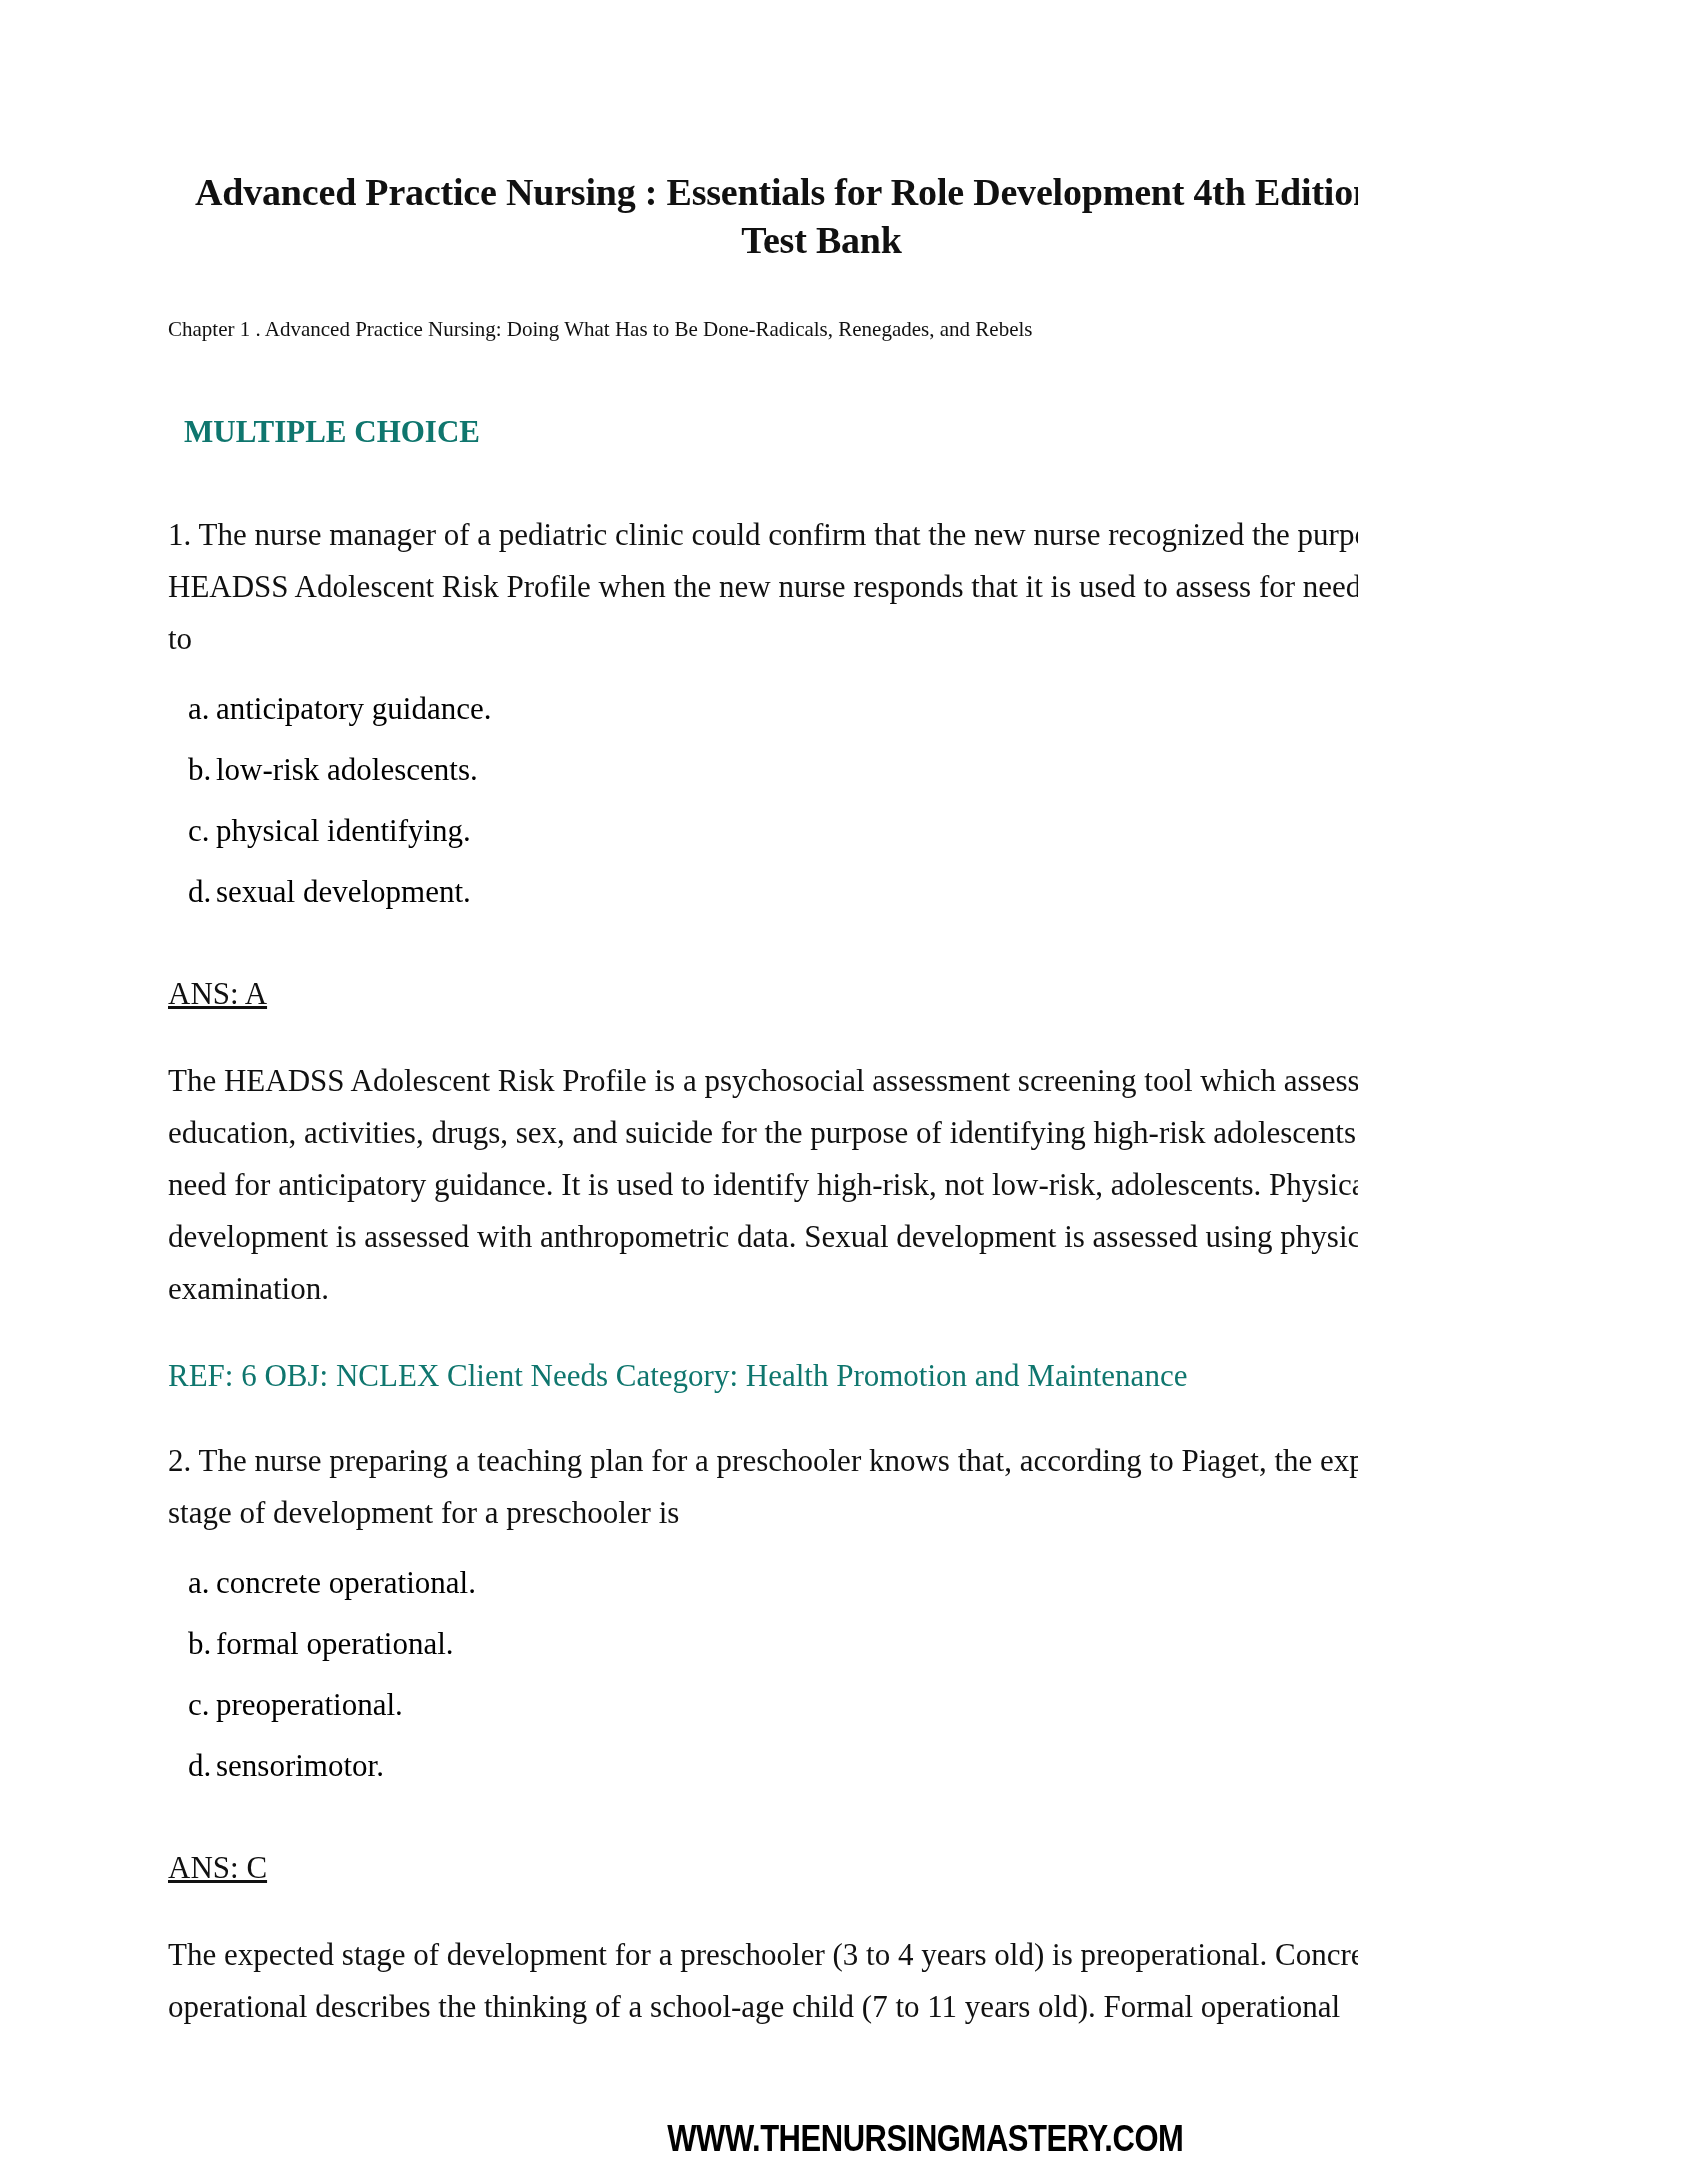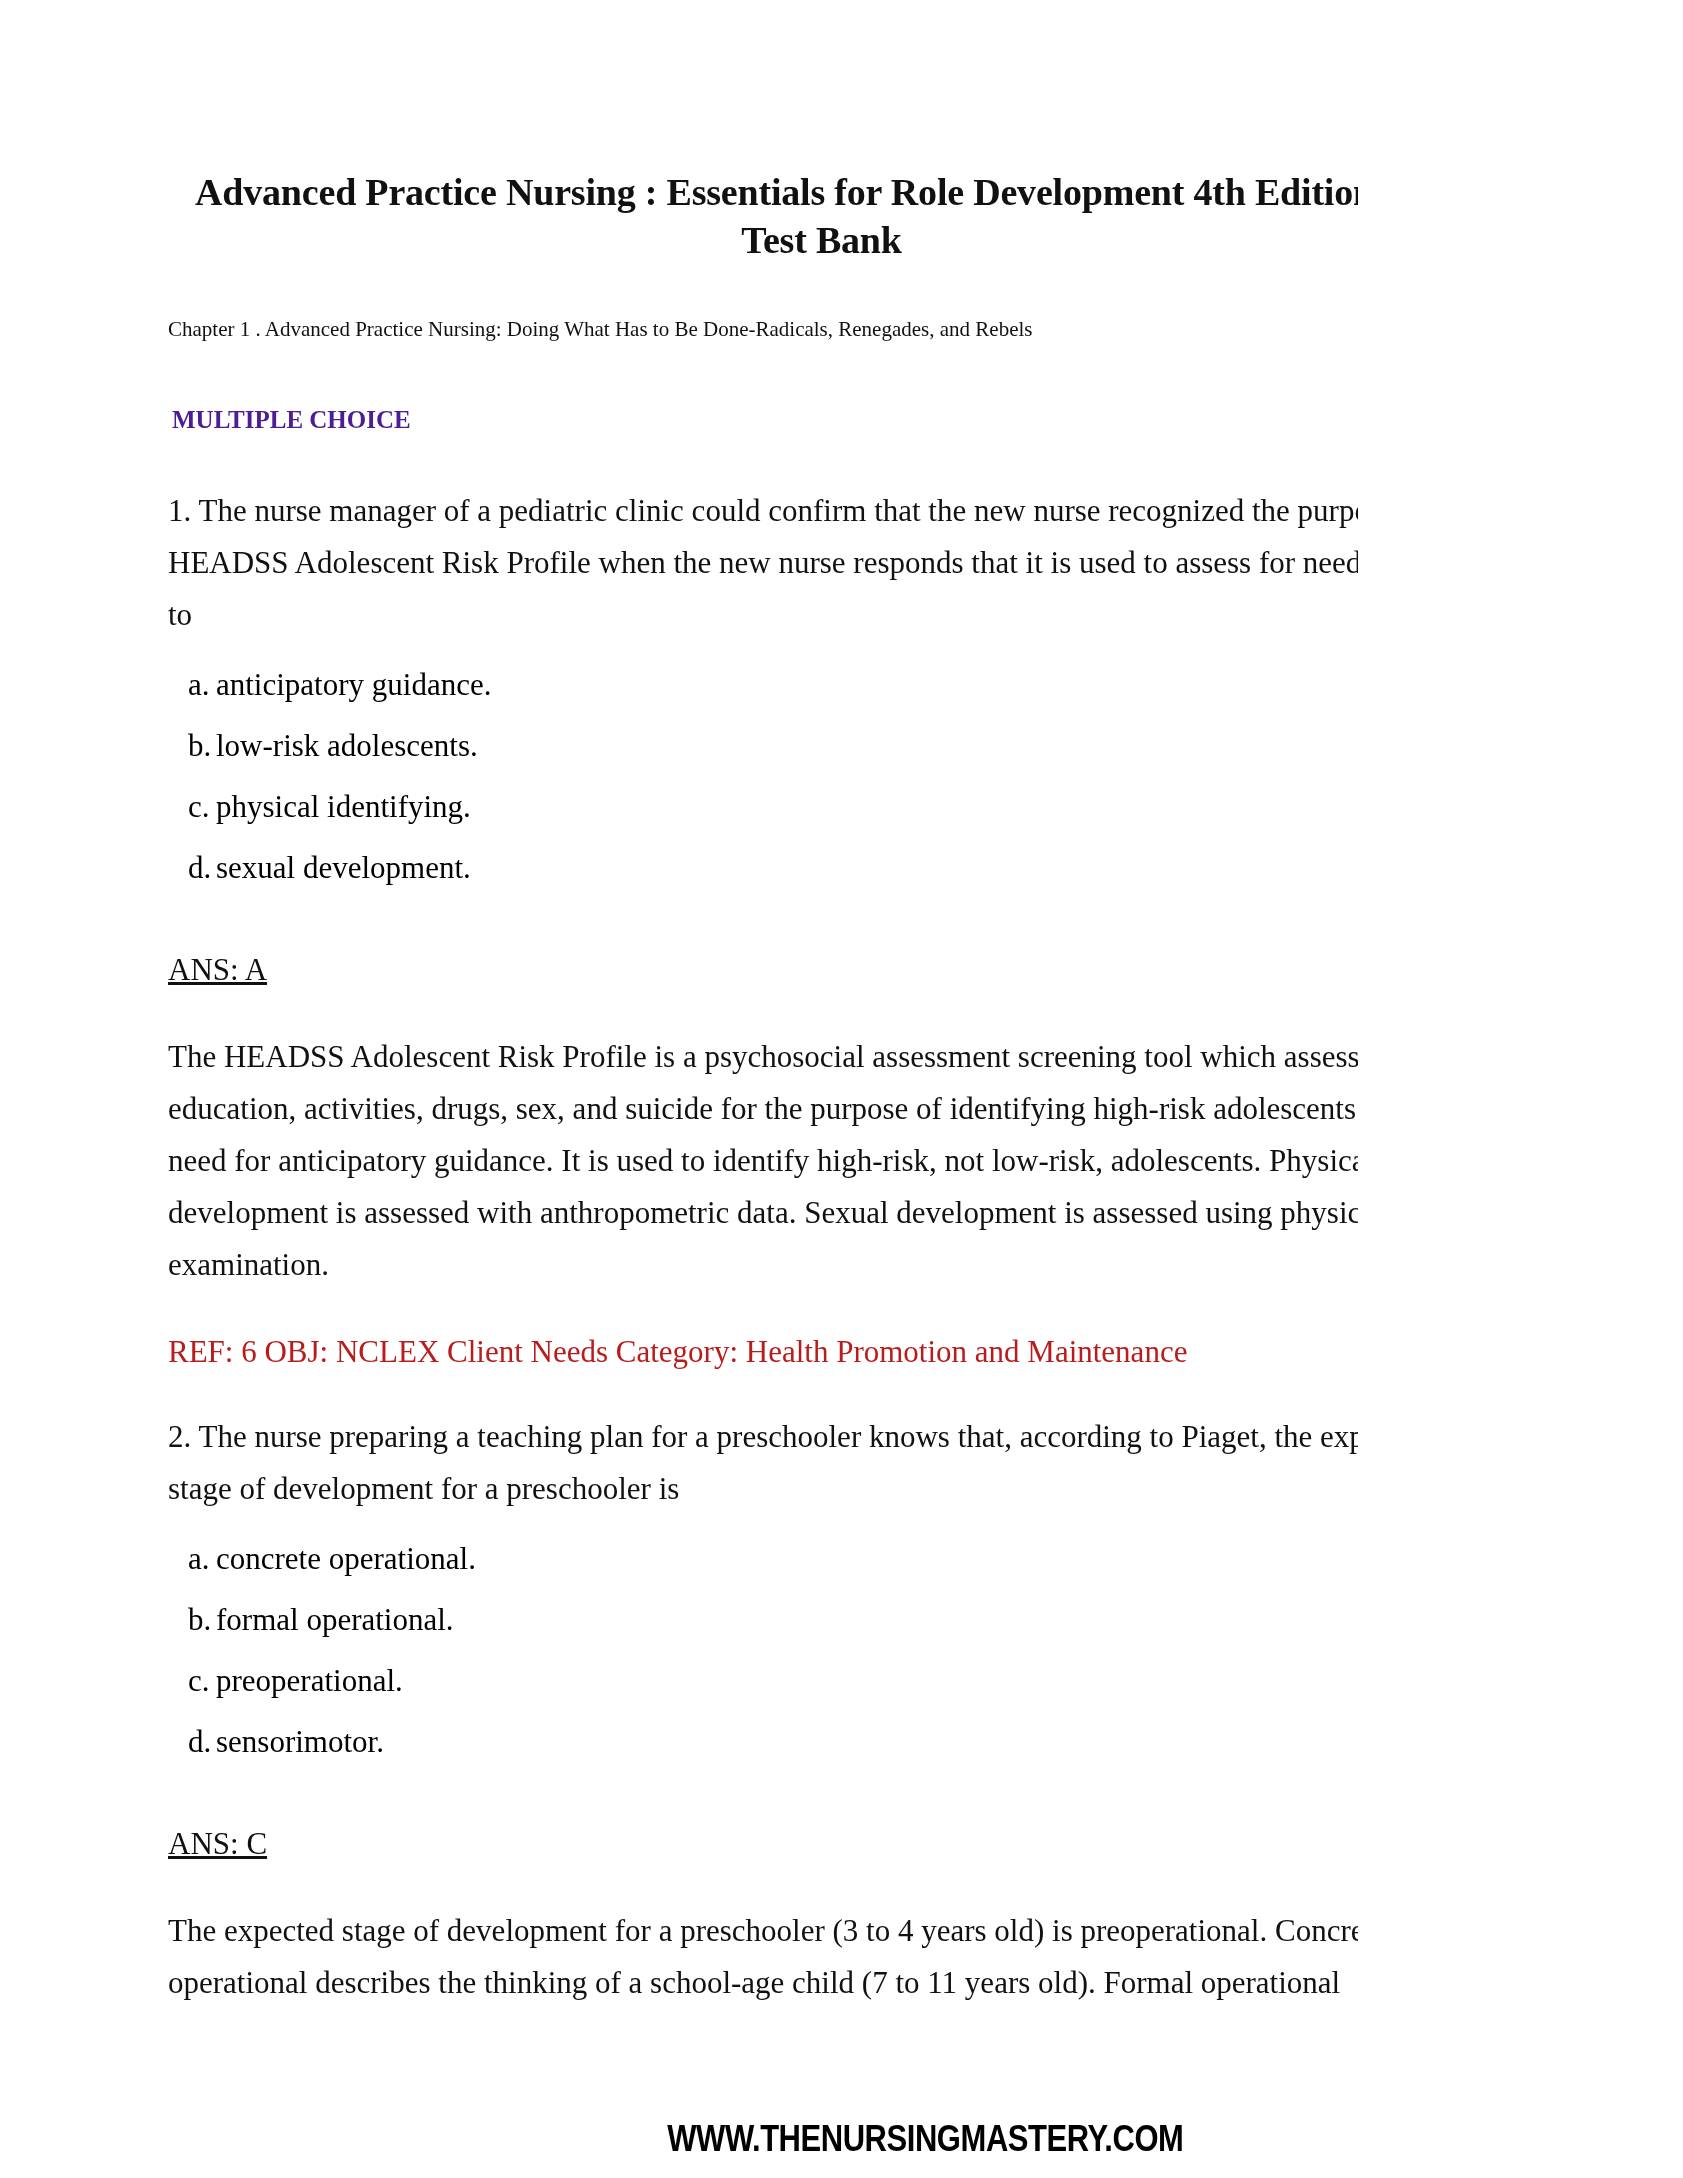--- a/index.html
+++ b/index.html
@@ -43,25 +43,25 @@
     font-size: 21px;
     line-height: 40px;
     margin: 0;
     padding-top: 45px;
     text-align: left;
     color: #111111;
   }
 
   .section-heading {
     font-weight: bold;
-    font-size: 25px;
+    font-size: 31px;
     line-height: 38px;
-    margin: 4px;
+    margin: 16px;
     padding-top: 48px;
-    color: #4c1d95;
+    color: #0f766e;
   }
 
   .para {
     font-size: 31px;
     line-height: 52px;
     margin: 0;
     padding-top: 42px;
     text-align: left;
     color: #111111;
   }
@@ -103,21 +103,21 @@
     padding-top: 40px;
     color: #111111;
     text-decoration: underline;
   }
 
   .ref-line {
     font-size: 31px;
     line-height: 38px;
     margin: 0;
     padding-top: 42px;
-    color: #b91c1c;
+    color: #0f766e;
   }
 
   .footer {
     position: absolute;
     left: 0;
     right: 0;
     bottom: 18px;
     text-align: right;
     padding-right: 203px;
     font-family: "Liberation Sans Narrow", "Liberation Sans", "DejaVu Sans", sans-serif;

